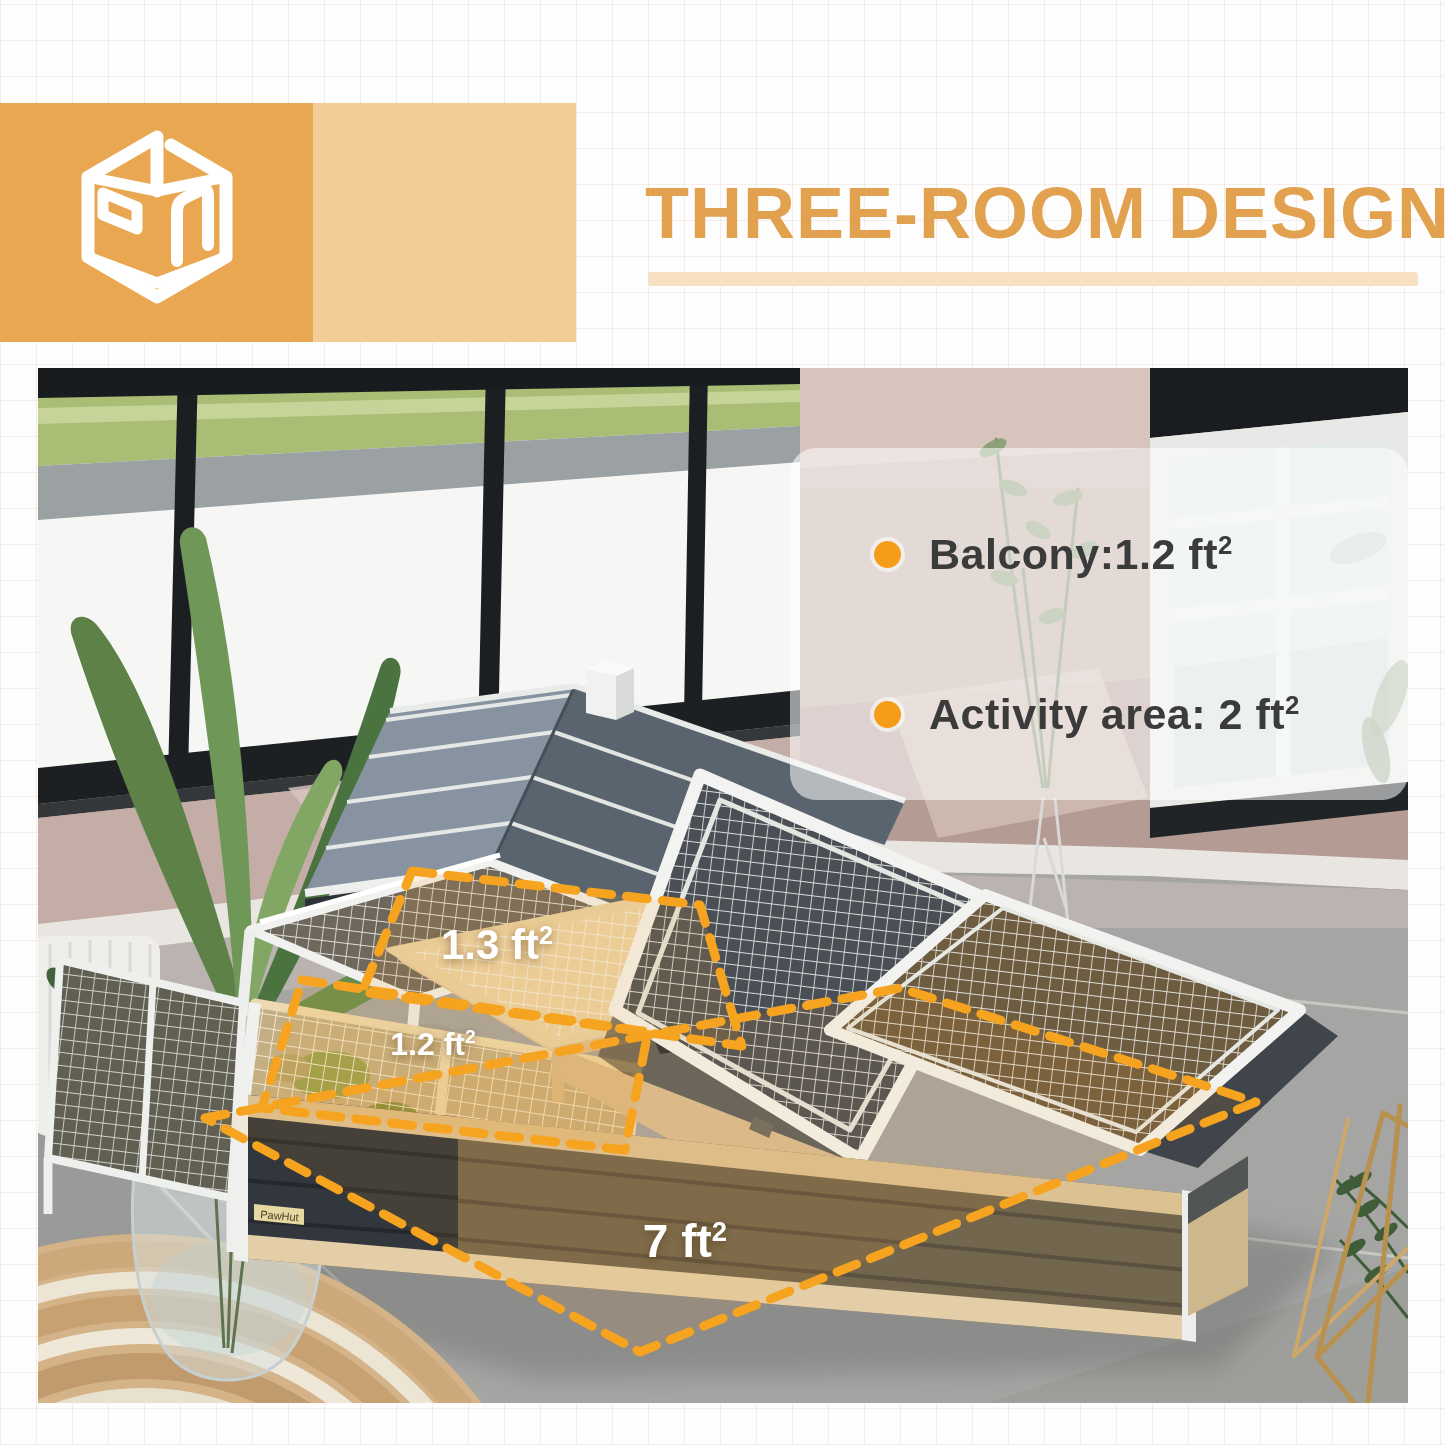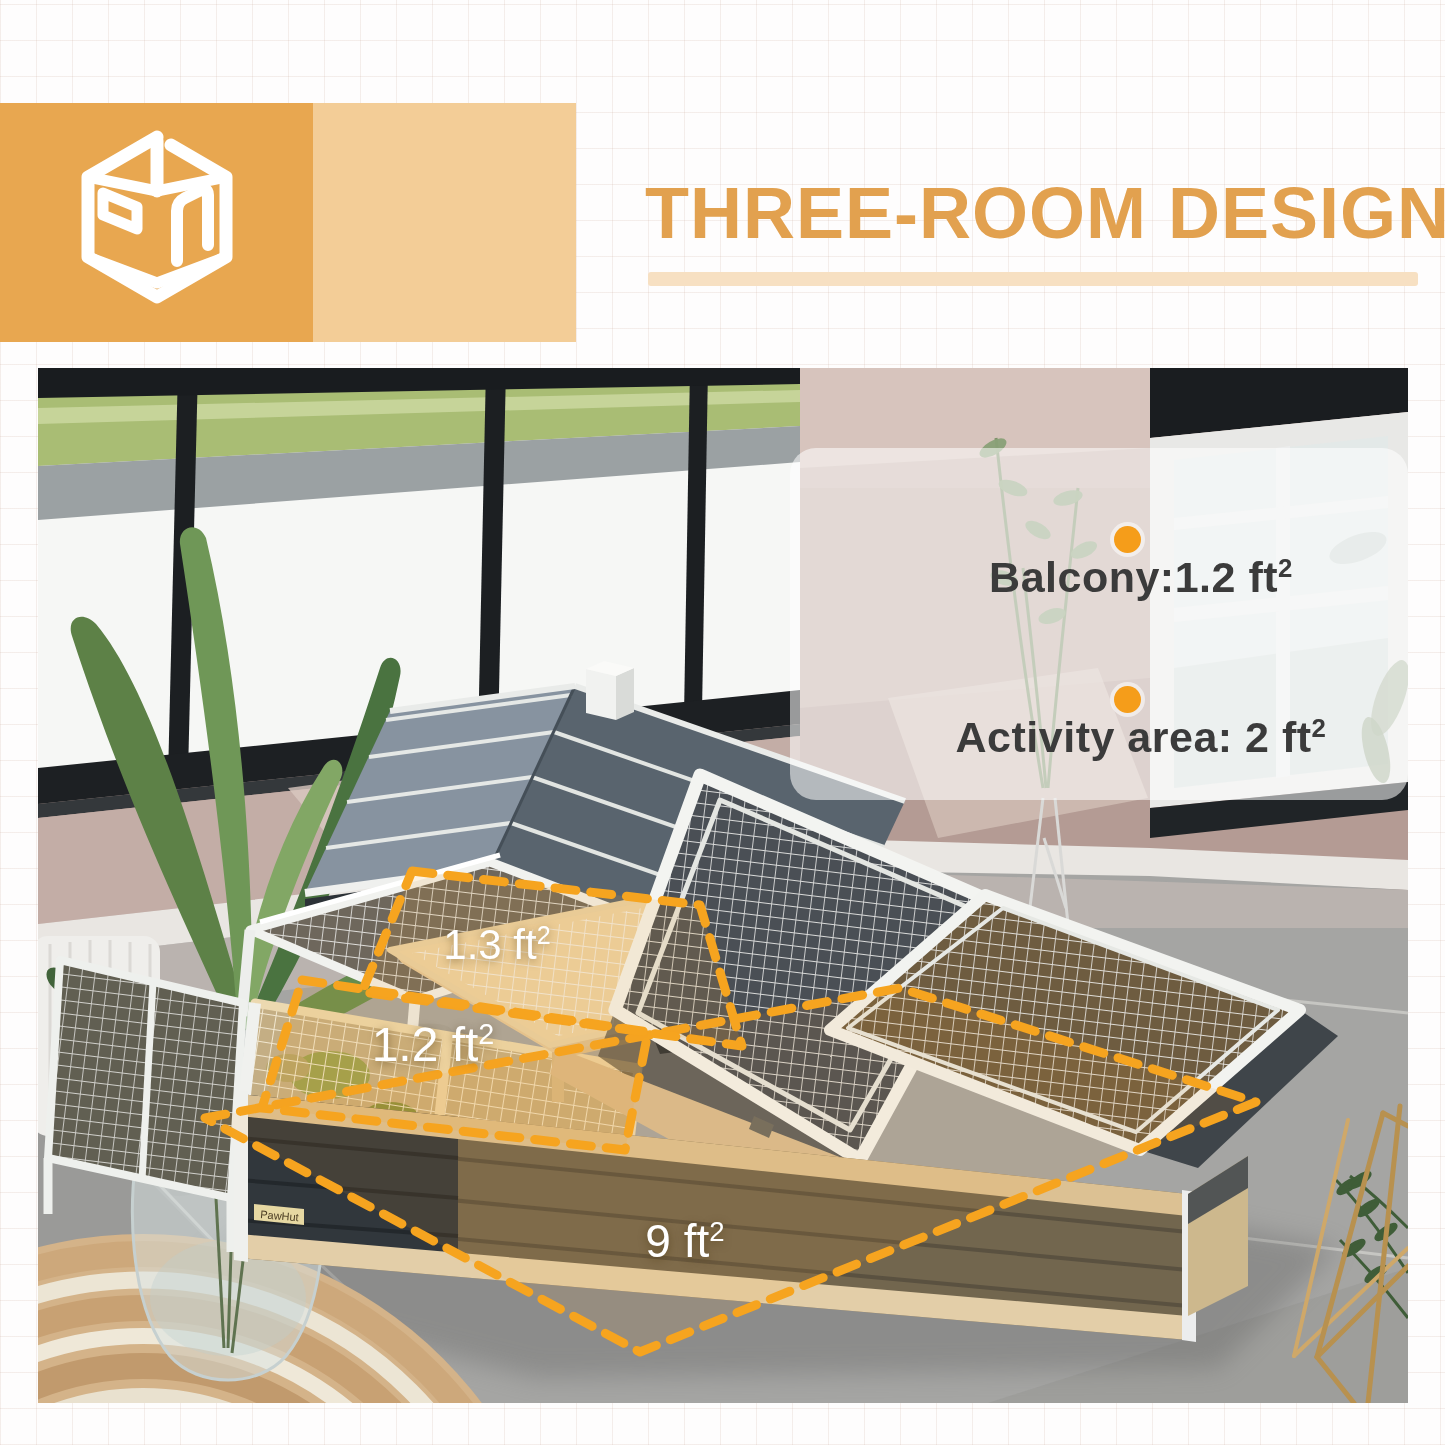--- a/index.html
+++ b/index.html
@@ -16,30 +16,30 @@
   #logo-block{left:0;top:103px;width:313px;height:239px;background:#E8A750;}
   #logo-block-light{left:313px;top:103px;width:263px;height:239px;background:#F3CD97;}
   #logo-icon{left:70px;top:130px;}
   #page-title{left:645px;top:172px;font-size:72px;font-weight:700;color:#E2A14F;letter-spacing:1px;white-space:nowrap;}
   #title-underline{left:648px;top:272px;width:770px;height:14px;background:#F7E0C2;border-radius:3px;}
   
   #photo{left:38px;top:368px;width:1370px;height:1035px;overflow:hidden;background:#b89f98;}
   #scene{position:absolute;left:0;top:0;}
   
   #feature-panel{left:752px;top:80px;width:618px;height:352px;background:rgba(255,255,255,.55);border-radius:26px;}
-  .feature-row{position:absolute;left:0;width:100%;height:56px;display:flex;align-items:center;padding-left:84px;box-sizing:border-box;flex-direction:column;}
+  .feature-row{position:absolute;left:0;width:100%;height:56px;display:flex;align-items:center;padding-left:84px;box-sizing:border-box;}
   .feature-row .dot{width:27px;height:27px;border-radius:50%;background:#F59D1A;margin-right:28px;flex:none;box-shadow:0 0 0 4px rgba(255,255,255,.55);}
   .feature-row .ftext{font-size:43px;font-weight:700;color:#3b3b3b;letter-spacing:.5px;white-space:nowrap;}
   .ftext sup{font-size:60%;vertical-align:super;line-height:0;}
   
-  .area-label{position:absolute;transform:translate(-50%,-50%);color:#ffffff;font-weight:400;
+  .area-label{position:absolute;transform:translate(-50%,-50%);color:#ffffff;font-weight:700;
     text-shadow:0 2px 8px rgba(70,50,10,.5);white-space:nowrap;}
   .area-label sup{font-size:60%;vertical-align:super;line-height:0;}
   #label-13{left:459px;top:577px;font-size:42px;}
-  #label-12{left:395px;top:676px;font-size:48px;}
+  #label-12{left:395px;top:676px;font-size:32px;}
   #label-7{left:647px;top:873px;font-size:46px;}
 </style>
 </head>
 <body>
 
 <div class="abs" id="logo-block"></div>
 <div class="abs" id="logo-block-light"></div>
 <svg class="abs" id="logo-icon" width="174" height="174" viewBox="-87 -87 174 174">
   <g fill="none" stroke="#ffffff" stroke-width="13" stroke-linecap="round" stroke-linejoin="round">
     <path d="M14,-72 L69,-40 L69,40 L0,80 L-69,40 L-69,-40 L0,-80"></path>
@@ -343,14 +343,14 @@
       <span class="ftext"><span>Balcony:1.2 ft</span><sup>2</sup></span>
     </div>
     <div class="feature-row" style="top:238px">
       <span class="dot"></span>
       <span class="ftext"><span>Activity area: 2 ft</span><sup>2</sup></span>
     </div>
   </div>
 
   <div class="area-label" id="label-13"><span>1.3 ft</span><sup>2</sup></div>
   <div class="area-label" id="label-12"><span>1.2 ft</span><sup>2</sup></div>
-  <div class="area-label" id="label-7"><span>9 ft</span><sup>2</sup></div>
+  <div class="area-label" id="label-7"><span>7 ft</span><sup>2</sup></div>
 </div>
 
 </body></html>

